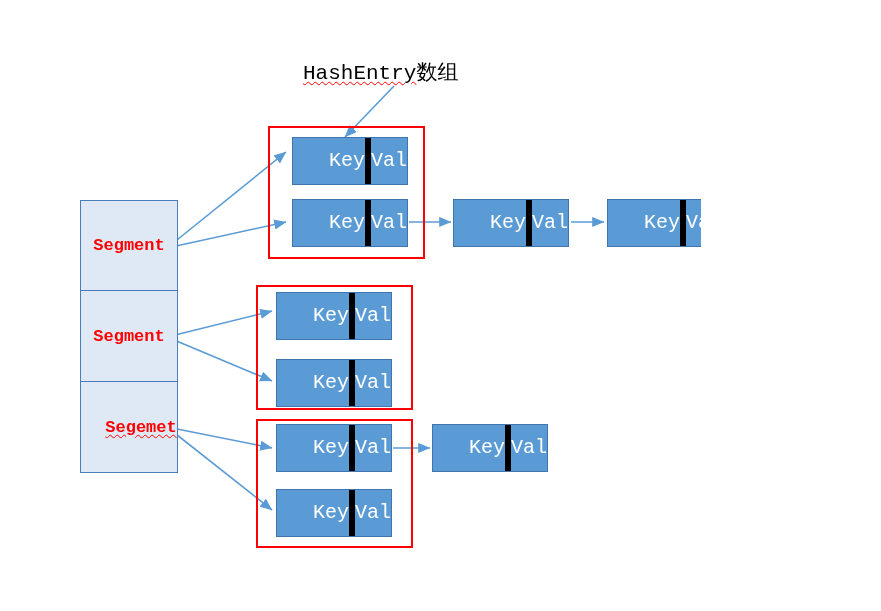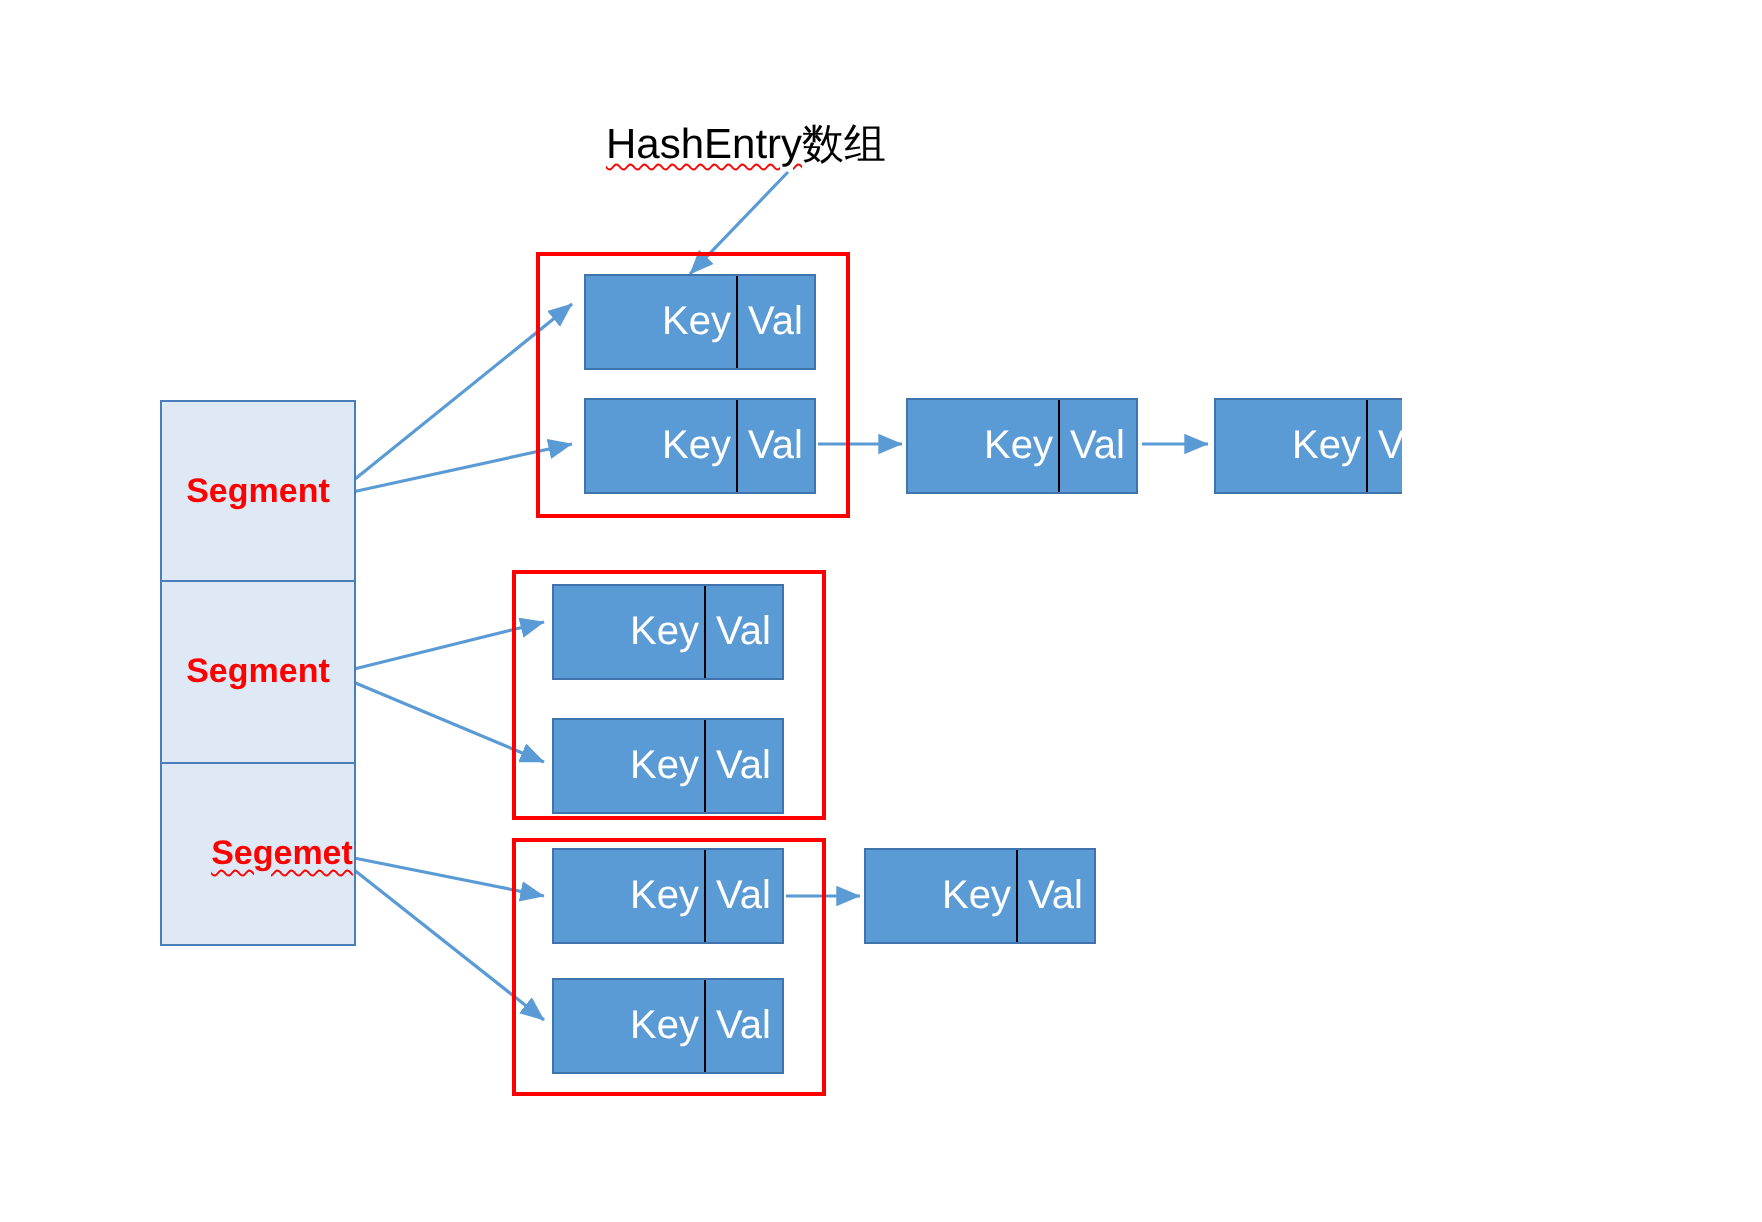--- a/index.html
+++ b/index.html
@@ -9,20 +9,21 @@
   }
   body {
     font-family: "Liberation Sans", "DejaVu Sans", sans-serif;
   }
   #canvas {
     position: relative;
     width: 701px;
     height: 611px;
     background: #ffffff;
     overflow: hidden;
+    font-family: Liberation Mono, monospace;
   }
   #wires {
     position: absolute;
     left: 0;
     top: 0;
     width: 881px;
     height: 611px;
     pointer-events: none;
   }
 
@@ -99,21 +100,21 @@
   .node .cell {
     flex: 1 1 50%;
     display: flex;
     align-items: center;
     justify-content: center;
     color: #ffffff;
     font-size: 20px;
     line-height: 1;
   }
   .node .cell.key {
-    border-right: 1px solid #000000;
+    border-right: 6px solid #000000;
     padding-left: 36px;
   }
 </style>
 </head>
 <body>
 
 <div id="canvas">
 
   <svg id="wires" viewBox="0 0 881 611" xmlns="http://www.w3.org/2000/svg">
     <defs>

